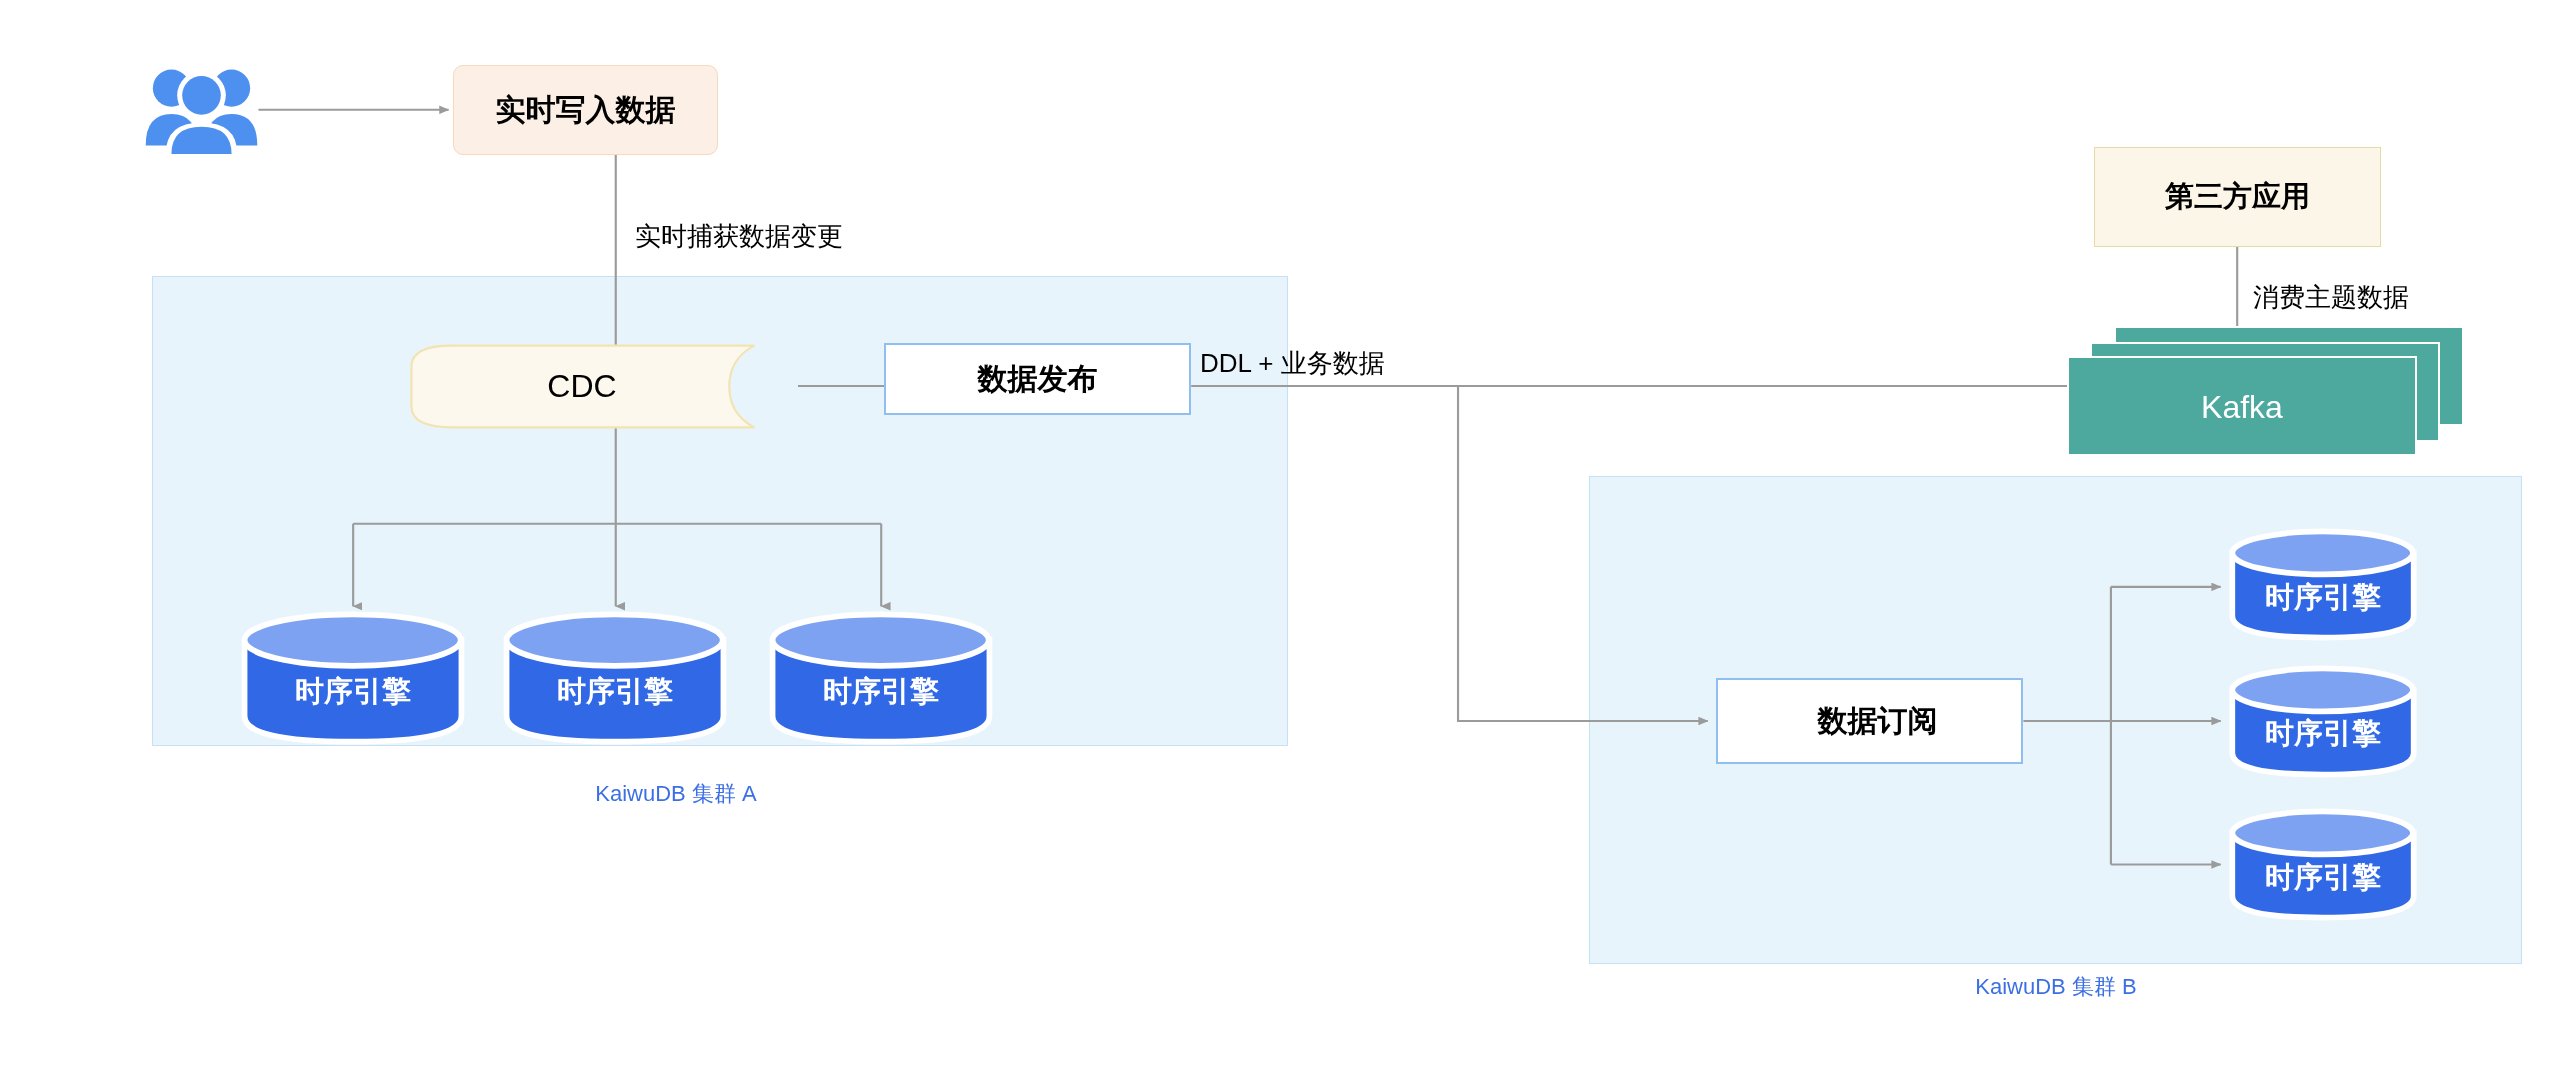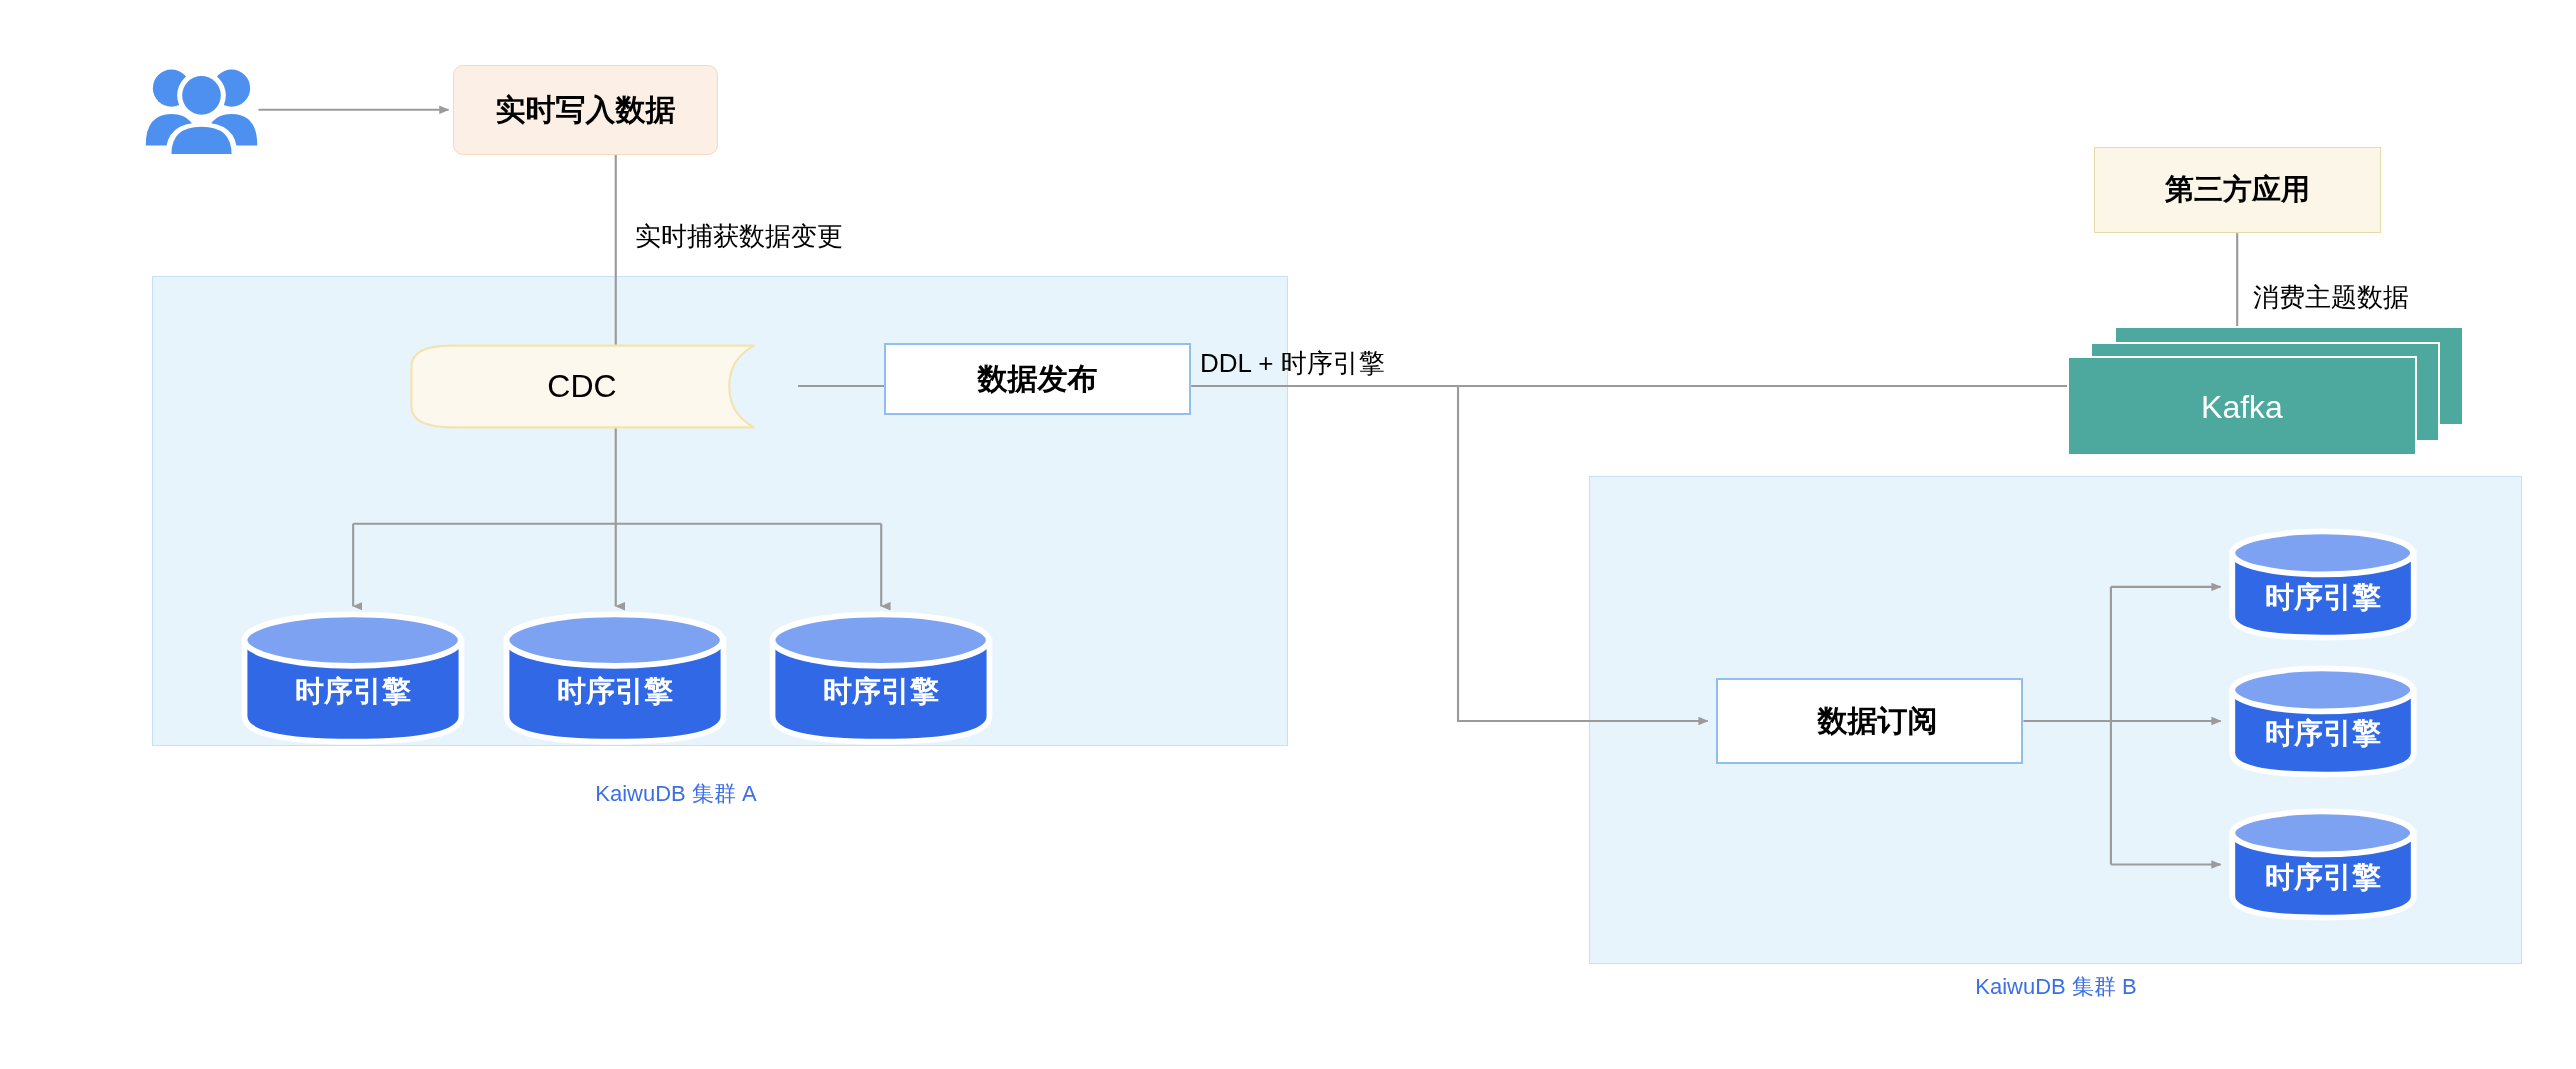--- a/index.html
+++ b/index.html
@@ -204,21 +204,21 @@
     </svg>
   </div>
   <div class="cdc-label" style="left:410px; top:344px; width:344px; height:85px;">
     <span>CDC</span>
   </div>
 
   <div class="white-box" style="left:884px; top:343px; width:307px; height:72px;">
     <span>数据发布</span>
   </div>
 
-  <div class="edge-label" style="left:1200px; top:346px;">DDL + 时序引擎</div>
+  <div class="edge-label" style="left:1200px; top:346px;">DDL + 业务数据</div>
 
   <div class="cyl" style="left:240px; top:610px; width:226px; height:136px;">
     <svg viewBox="0 0 315 190" width="226" height="136" xmlns="http://www.w3.org/2000/svg">
       <path d="M6 42 L6 148 Q6 184 157 184 Q309 184 309 148 L309 42 Z" fill="#3168E6" stroke="#FFFFFF" stroke-width="8"></path>
       <ellipse cx="157" cy="42" rx="151" ry="36" fill="#7EA2F2" stroke="#FFFFFF" stroke-width="8"></ellipse>
     </svg>
   </div>
   <div class="cyl-label" style="left:240px; top:649px; width:226px; height:86px;">
     <span>时序引擎</span>
   </div>
@@ -238,21 +238,21 @@
       <path d="M6 42 L6 148 Q6 184 157 184 Q309 184 309 148 L309 42 Z" fill="#3168E6" stroke="#FFFFFF" stroke-width="8"></path>
       <ellipse cx="157" cy="42" rx="151" ry="36" fill="#7EA2F2" stroke="#FFFFFF" stroke-width="8"></ellipse>
     </svg>
   </div>
   <div class="cyl-label" style="left:768px; top:649px; width:226px; height:86px;">
     <span>时序引擎</span>
   </div>
 
   <div class="panel-caption" style="left:511px; top:779px; width:330px;">KaiwuDB 集群 A</div>
 
-  <div class="cream-box" style="left:2094px; top:147px; width:287px; height:86px;">
+  <div class="cream-box" style="left:2094px; top:147px; width:287px; height:100px;">
     <span>第三方应用</span>
   </div>
 
   <div class="edge-label" style="left:2253px; top:280px;">消费主题数据</div>
 
   <div class="kafka-stack" style="left:2067px; top:326px; width:402px; height:126px;">
     <div class="kafka-card" style="left:47px; top:0px; width:350px; height:100px;"></div>
     <div class="kafka-card" style="left:23px; top:16px; width:350px; height:100px;"></div>
     <div class="kafka-card" style="left:0px; top:30px; width:350px; height:100px;"></div>
   </div>

